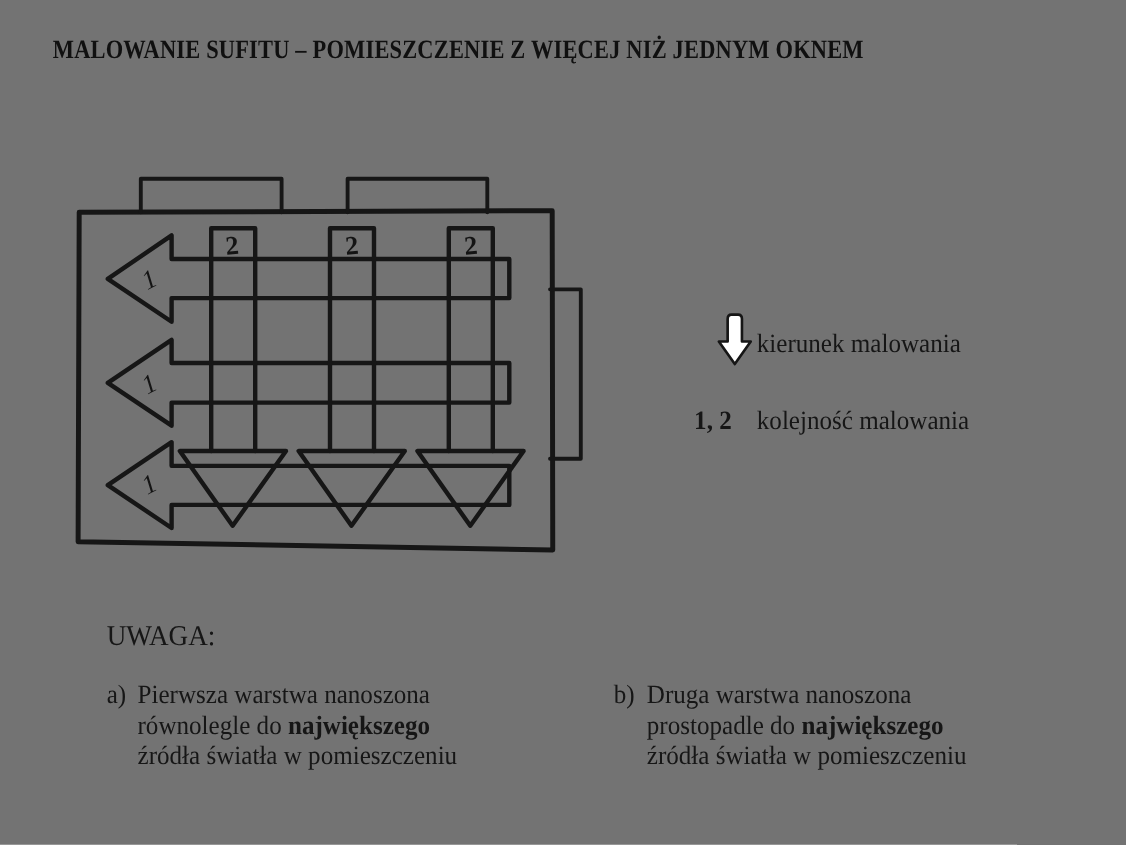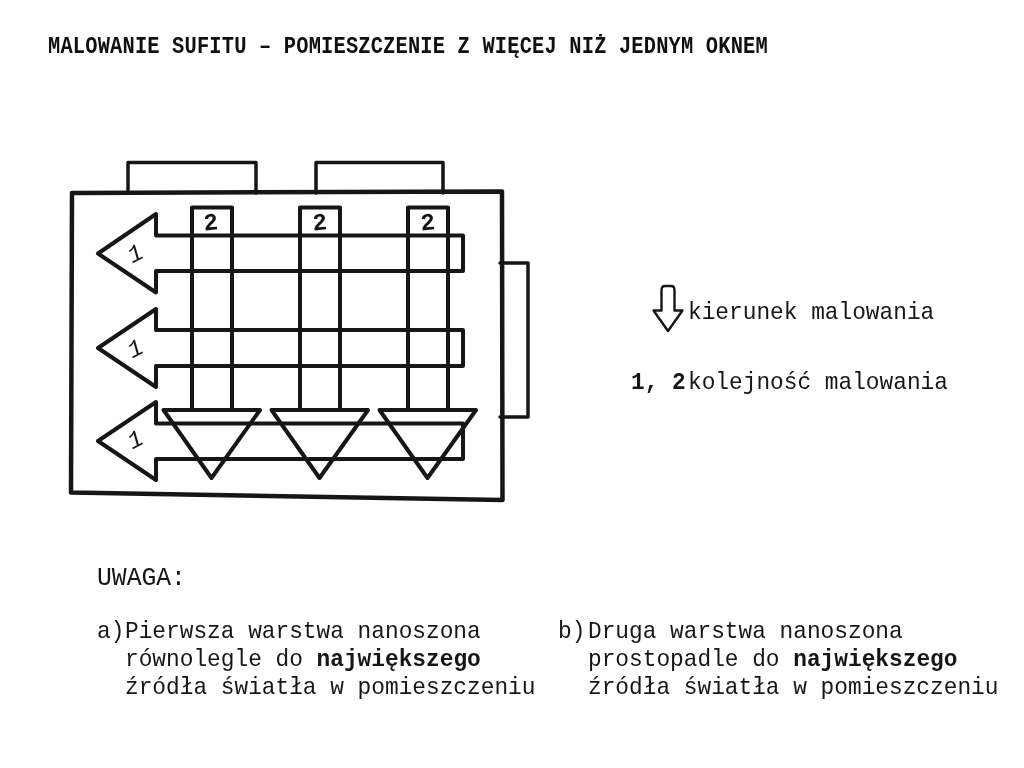--- a/index.html
+++ b/index.html
@@ -1,20 +1,20 @@
 <!DOCTYPE html>
 <html><head>
 <meta charset="utf-8">
 <style>
   html,body { margin:0; padding:0; }
   body { background:#e8e8e8; }
   .page {
     position:relative; width:1024px; height:768px;
-    background:#ffffff; overflow:hidden;
-    font-family:Liberation Mono, monospace;
+    background:#737373; overflow:hidden;
+    font-family:Liberation Serif, serif;
     color:#161616;
   }
   .abs { position:absolute; white-space:nowrap; }
   .title {
     left:48px; top:33px;
     font-size:24px; font-weight:bold; color:#101010;
     transform:scaleX(0.85); transform-origin:0 0;
     letter-spacing:0.2px;
   }
   svg.diagram { position:absolute; left:0; top:0; pointer-events:none; }

